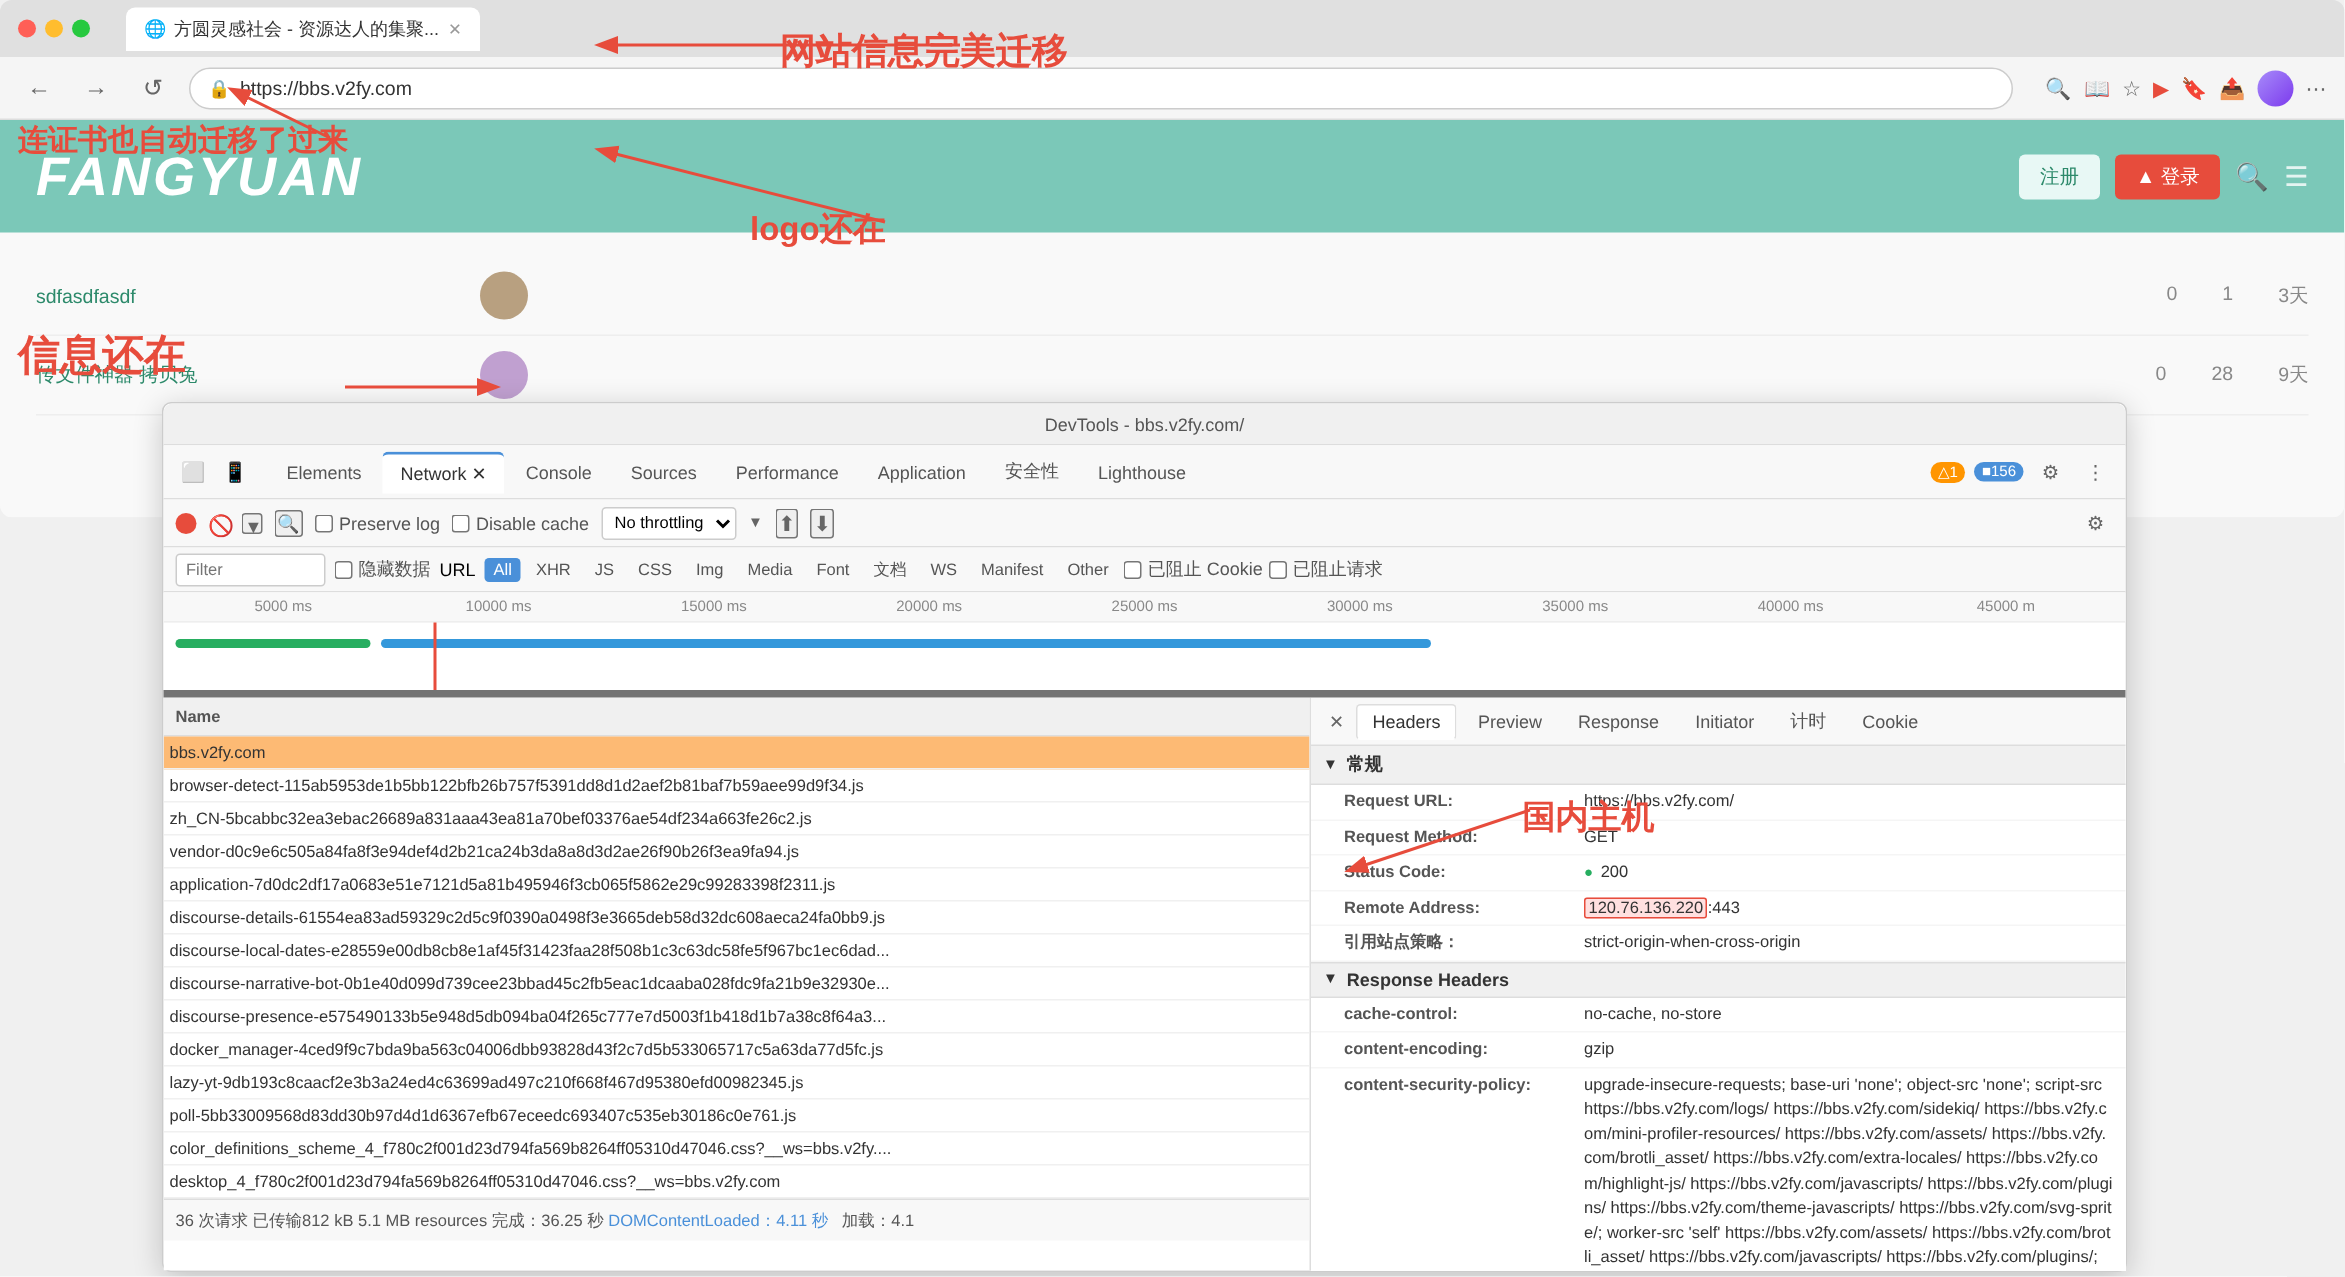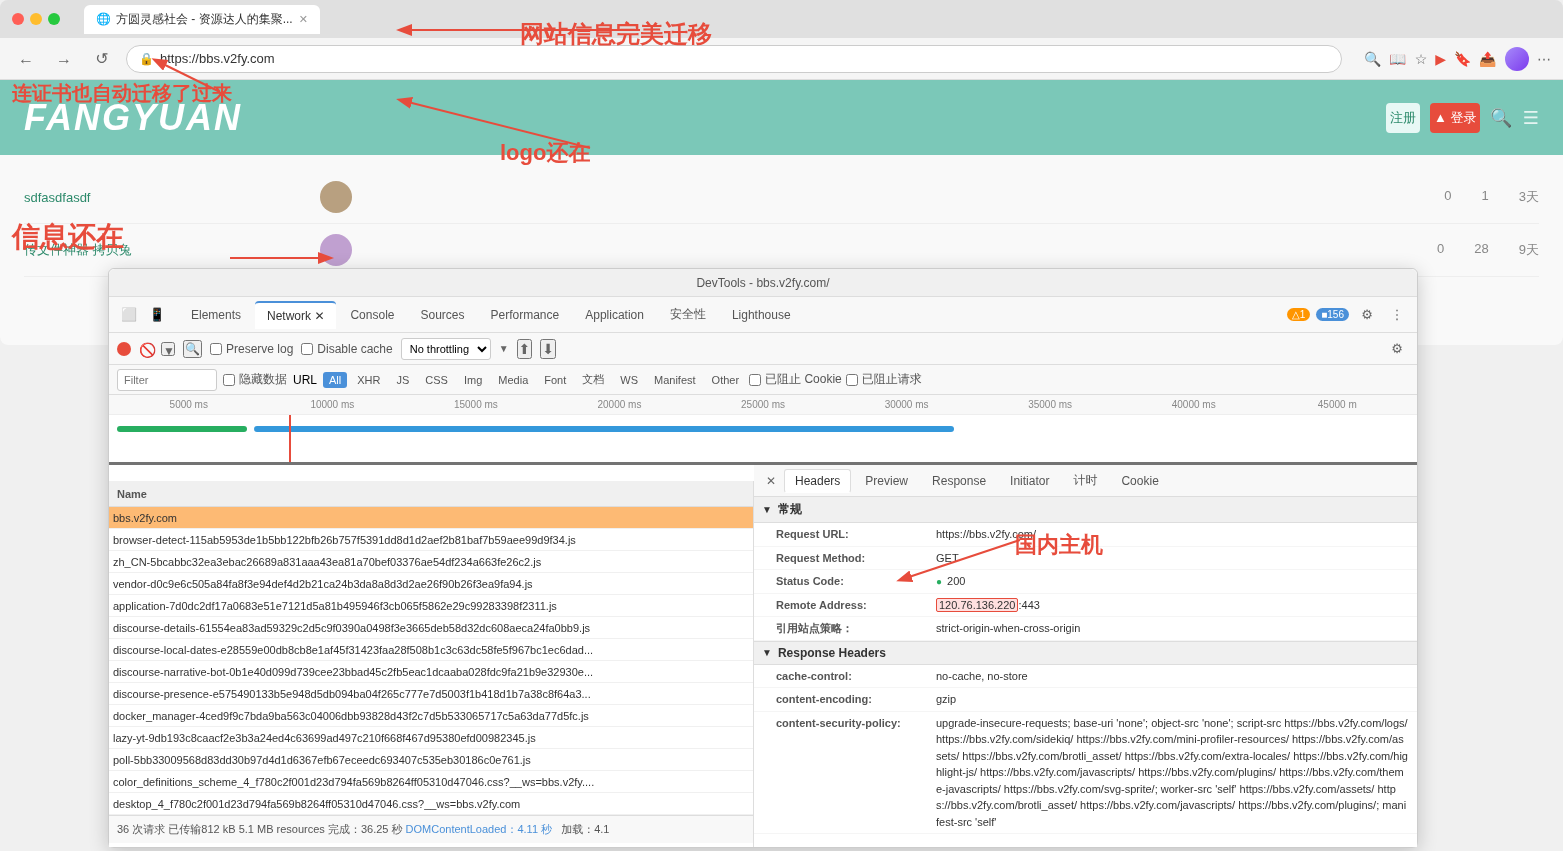--- a/index.html
+++ b/index.html
@@ -24,21 +24,21 @@
     .url-bar { flex: 1; height: 28px; background: #fff; border: 1px solid #ccc; border-radius: 14px; display: flex; align-items: center; padding: 0 12px; font-size: 13px; color: #333; gap: 6px; }
     .url-bar-icons { display: flex; gap: 8px; margin-left: 12px; align-items: center; }
     .url-icon { font-size: 14px; color: #666; cursor: pointer; }
     .avatar-circle { width: 24px; height: 24px; border-radius: 50%; background: linear-gradient(135deg, #a78bfa, #7c3aed); display: flex; align-items: center; justify-content: center; color: white; font-size: 10px; }
 
     
     .website-content { background: #f9f9f9; height: 265px; overflow: hidden; position: relative; }
     .site-header { background: #7bc8b8; height: 75px; display: flex; align-items: center; padding: 0 24px; justify-content: space-between; }
     .site-logo { font-size: 36px; font-weight: 900; color: #fff; letter-spacing: 2px; font-style: italic; }
     .site-header-right { display: flex; align-items: center; gap: 10px; }
-    .header-btn { padding: 6px 4px; border-radius: 4px; font-size: 13px; cursor: pointer; border: none; }
+    .header-btn { padding: 6px 14px; border-radius: 4px; font-size: 13px; cursor: pointer; border: none; }
     .btn-register { background: #e8f8f5; color: #2d8a6b; }
     .btn-login { background: #e74c3c; color: white; }
     .header-icon { font-size: 18px; color: rgba(255,255,255,0.8); }
 
     .site-body { padding: 16px 24px; }
     .forum-row { display: flex; align-items: center; padding: 10px 0; border-bottom: 1px solid #eee; font-size: 13px; color: #555; gap: 16px; }
     .forum-title-col { width: 280px; color: #2d8a6b; }
     .forum-avatar { width: 32px; height: 32px; border-radius: 50%; background: #ccc; overflow: hidden; }
     .forum-stats { display: flex; gap: 30px; margin-left: auto; color: #888; font-size: 13px; }
 
@@ -66,34 +66,34 @@
     .upload-btn { font-size: 14px; color: #666; cursor: pointer; }
 
     
     .filter-bar { height: 30px; display: flex; align-items: center; padding: 0 8px; gap: 6px; border-bottom: 1px solid #ddd; background: #f8f8f8; font-size: 12px; }
     .filter-input { height: 22px; border: 1px solid #ccc; border-radius: 3px; padding: 0 6px; font-size: 11px; width: 100px; }
     .filter-tags { display: flex; gap: 4px; align-items: center; }
     .filter-tag { padding: 2px 6px; border-radius: 3px; cursor: pointer; font-size: 11px; color: #555; }
     .filter-tag.active { background: #4a90d9; color: white; }
 
     
-    .timeline-area { height: 70px; border-bottom: 3px solid #737373; background: #fff; position: relative; overflow: hidden; }
+    .timeline-area { height: 70px; border-bottom: 5px solid #737373; background: #fff; position: relative; overflow: hidden; }
     .timeline-header { height: 20px; display: flex; align-items: center; background: #f8f8f8; border-bottom: 1px solid #eee; font-size: 10px; color: #888; padding: 0 8px; }
     .timeline-marks { display: flex; width: 100%; }
     .timeline-mark { flex: 1; text-align: center; font-size: 10px; color: #888; padding: 2px 0; }
     .timeline-bars { position: absolute; top: 22px; left: 0; right: 0; bottom: 0; padding: 4px 8px; }
     .tl-bar-green { height: 6px; background: #27ae60; border-radius: 3px; display: inline-block; }
     .tl-bar-blue { height: 6px; background: #3498db; border-radius: 3px; display: inline-block; }
     .tl-red-line { position: absolute; left: 180px; top: 20px; bottom: 0; width: 2px; background: #e74c3c; }
 
     
     .main-split { display: flex; flex: 1; overflow: hidden; }
 
     
-    .file-list-panel { width: 645px; border-right: 1px solid #ddd; overflow-y: auto; background: #fff; margin-top: 16px; }
+    .file-list-panel { width: 765px; border-right: 1px solid #ddd; overflow-y: auto; background: #fff; }
     .file-list-header { display: flex; align-items: center; height: 26px; background: #f0f0f0; border-bottom: 1px solid #ddd; padding: 0 8px; font-size: 11px; color: #555; font-weight: 600; }
     .file-row { display: flex; align-items: center; height: 22px; padding: 0 4px; font-size: 11px; color: #333; border-bottom: 1px solid #f0f0f0; cursor: pointer; }
     .file-row.selected { background: #fdba74; }
     .file-name { flex: 1; overflow: hidden; text-overflow: ellipsis; white-space: nowrap; }
     .file-list-footer { padding: 6px 8px; font-size: 11px; color: #555; border-top: 1px solid #ddd; background: #f8f8f8; }
     .footer-link { color: #4a90d9; text-decoration: none; }
 
     
     .headers-panel { flex: 1; overflow-y: auto; background: #fff; }
     .headers-top-bar { display: flex; align-items: center; height: 32px; background: #f8f8f8; border-bottom: 1px solid #ddd; padding: 0 8px; gap: 4px; }

